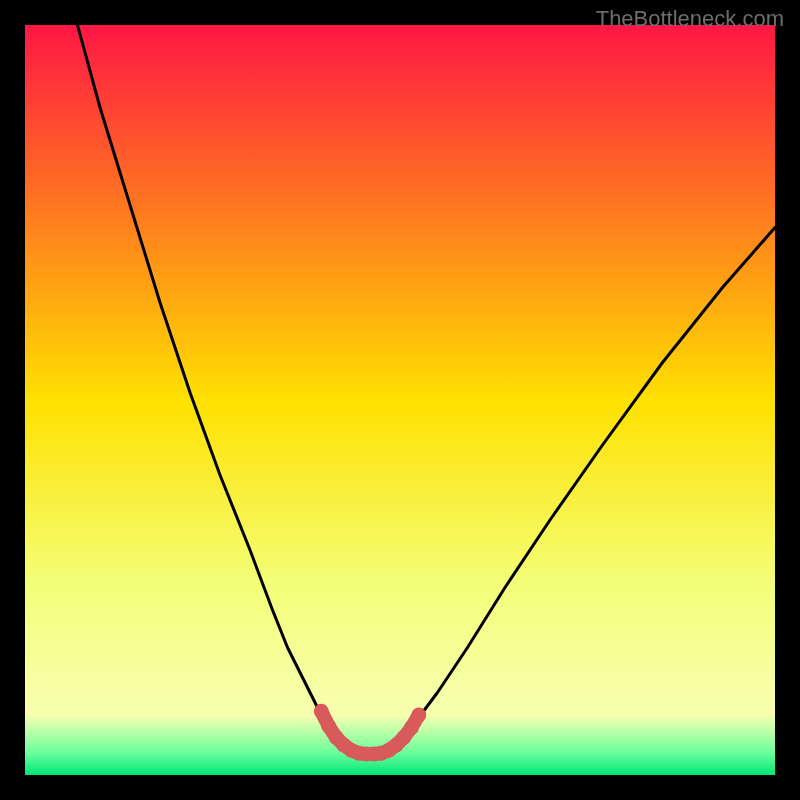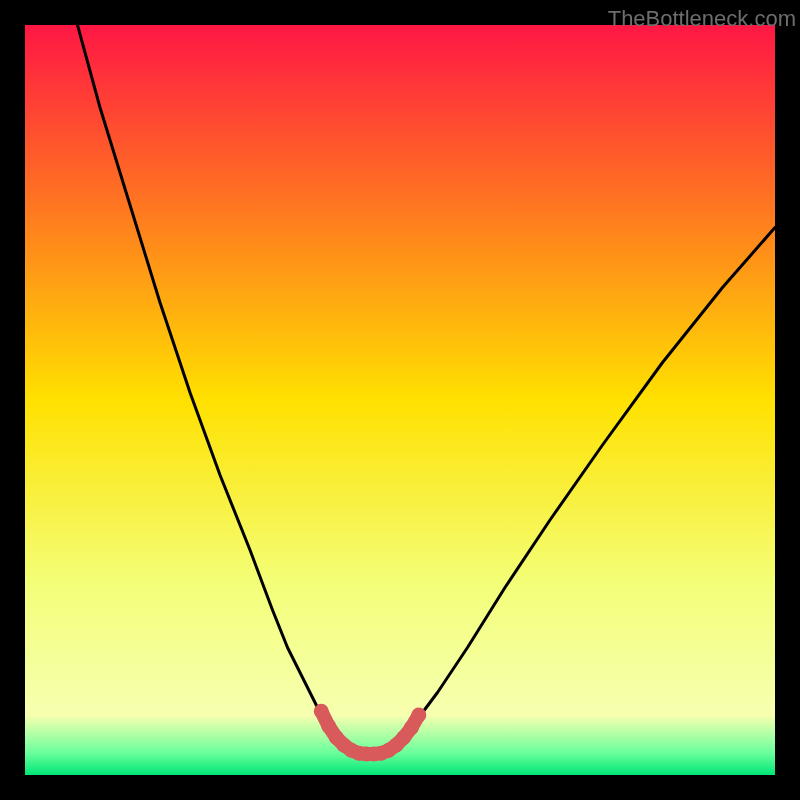--- a/index.html
+++ b/index.html
@@ -7,21 +7,21 @@
     padding: 0;
     width: 800px;
     height: 800px;
     background: #000;
     font-family: Arial, sans-serif;
     position: relative;
   }
   .watermark {
     position: absolute;
     top: 6px;
-    right: 4px;
+    right: 16px;
     color: #6d6d6d;
     font-size: 22px;
     font-weight: 500;
     z-index: 10;
   }
   .chart-area {
     position: absolute;
     left: 25px;
     top: 25px;
     width: 750px;

